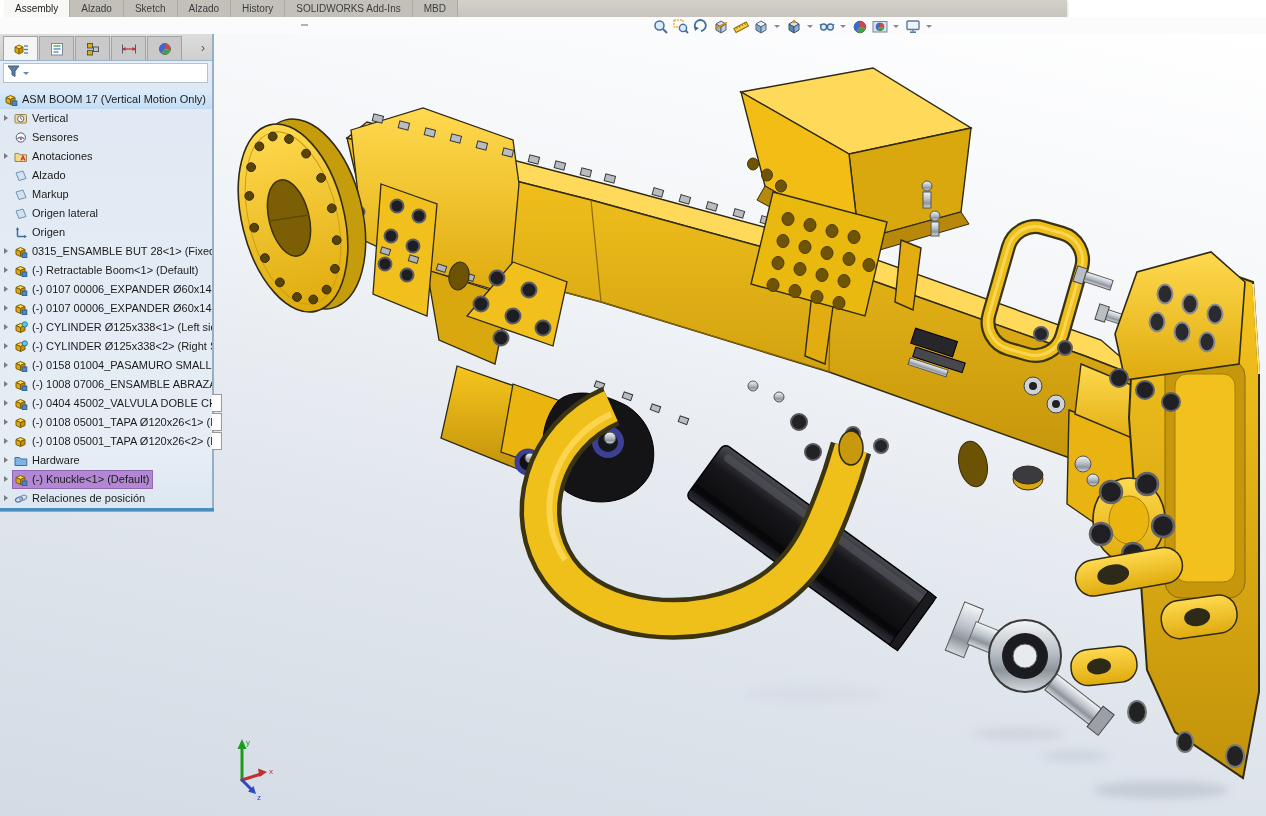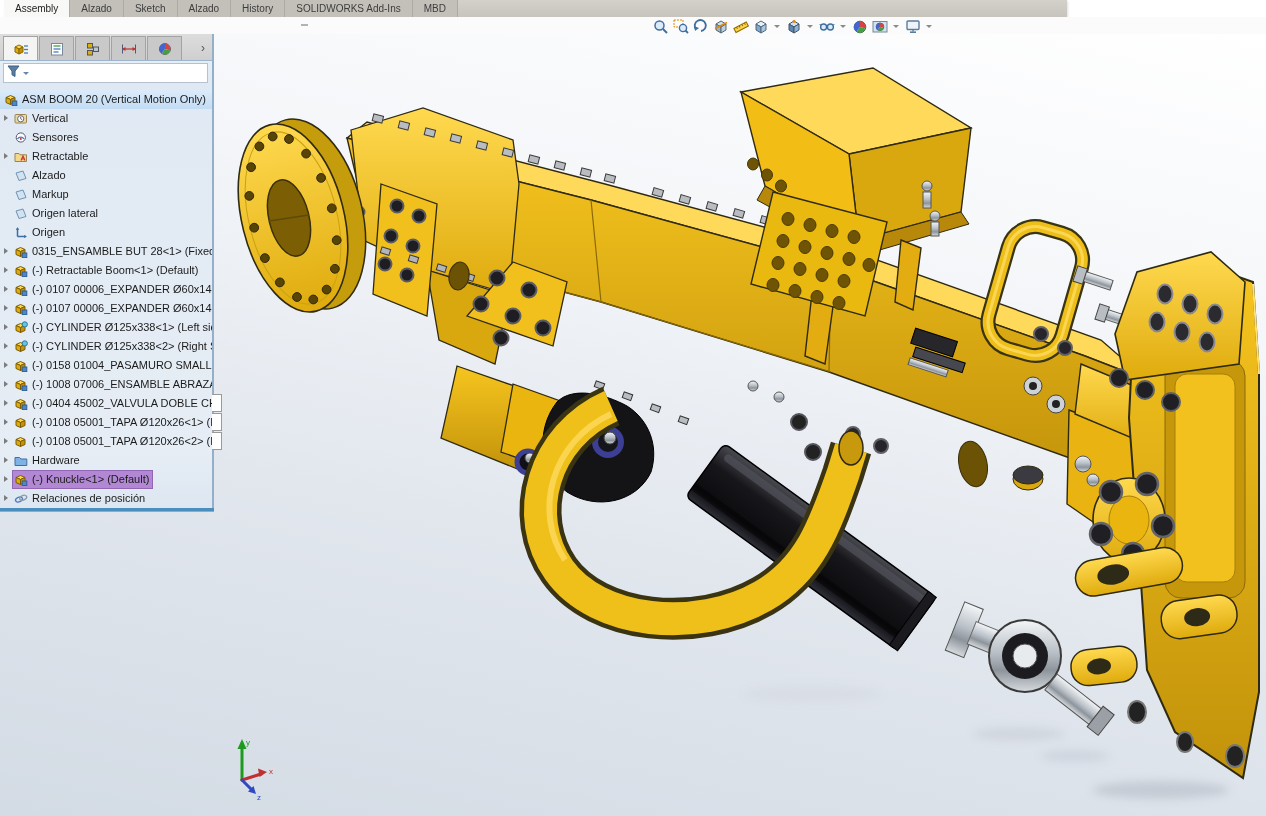--- a/index.html
+++ b/index.html
@@ -535,21 +535,21 @@
         <span class="tarrow" style="width: 3px;"></span>
         <span class="rowbody">
           <span class="ticon">
             <svg width="14" height="13" viewBox="0 0 14 13">
               <polygon points="2,4.5 6.5,2.5 11,4.5 6.5,6.5" fill="#ffd84e" stroke="#7a5c00"></polygon>
               <polygon points="2,4.5 6.5,6.5 6.5,11.5 2,9.5" fill="#e0a90c" stroke="#7a5c00"></polygon>
               <polygon points="6.5,6.5 11,4.5 11,9.5 6.5,11.5" fill="#c79008" stroke="#7a5c00"></polygon>
               <rect x="8.2" y="8" width="4.6" height="4.6" fill="#4f87c7" stroke="#2f5f97"></rect>
             </svg>
           </span>
-          <span class="tlabel">ASM BOOM 20 (Vertical Motion Only)</span>
+          <span class="tlabel">ASM BOOM 17 (Vertical Motion Only)</span>
         </span>
       </div>
       <div class="trow">
         <span class="tarrow has"></span>
         <span class="rowbody">
           <span class="ticon">
             <svg width="14" height="13" viewBox="0 0 14 13">
               <rect x="1" y="2.5" width="11.5" height="8.5" rx="1" fill="#e8d9a8" stroke="#9a8550"></rect>
               <circle cx="6.7" cy="6.8" r="3.1" fill="#fff" stroke="#667"></circle>
               <line x1="6.7" y1="6.8" x2="6.7" y2="4.8" stroke="#667"></line>
@@ -574,21 +574,21 @@
       </div>
       <div class="trow">
         <span class="tarrow has"></span>
         <span class="rowbody">
           <span class="ticon">
             <svg width="14" height="13" viewBox="0 0 14 13">
               <path d="M1,3.5 L5,3.5 L6,4.8 L12.5,4.8 L12.5,11.5 L1,11.5 Z" fill="#f5d98a" stroke="#9a8550"></path>
               <path d="M7,10.5 L9,6 L11,10.5 M7.8,9 L10.2,9" fill="none" stroke="#c33" stroke-width="1.2"></path>
             </svg>
           </span>
-          <span class="tlabel">Retractable</span>
+          <span class="tlabel">Anotaciones</span>
         </span>
       </div>
       <div class="trow">
         <span class="tarrow"></span>
         <span class="rowbody">
           <span class="ticon">
             <svg width="14" height="13" viewBox="0 0 14 13">
               <polygon points="2,4 9,2 12,9.5 5,11.5" fill="#cfe0ef" fill-opacity=".85" stroke="#6f93b5"></polygon>
             </svg>
           </span>

